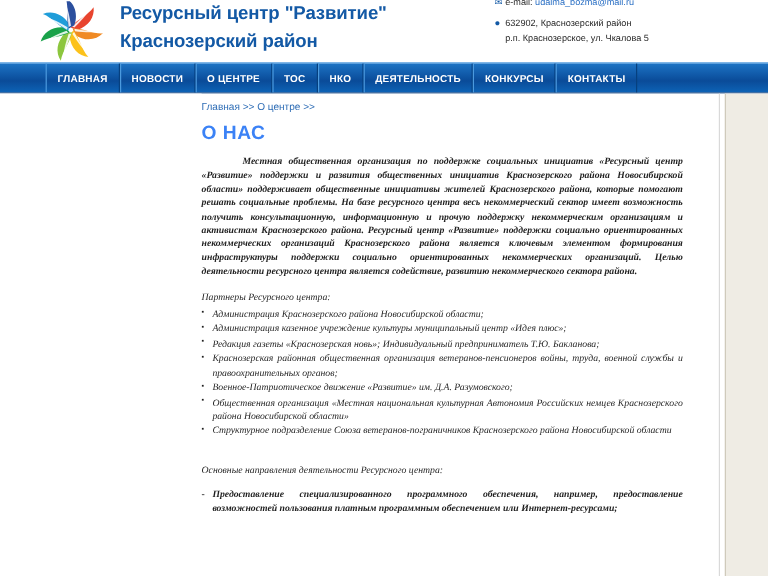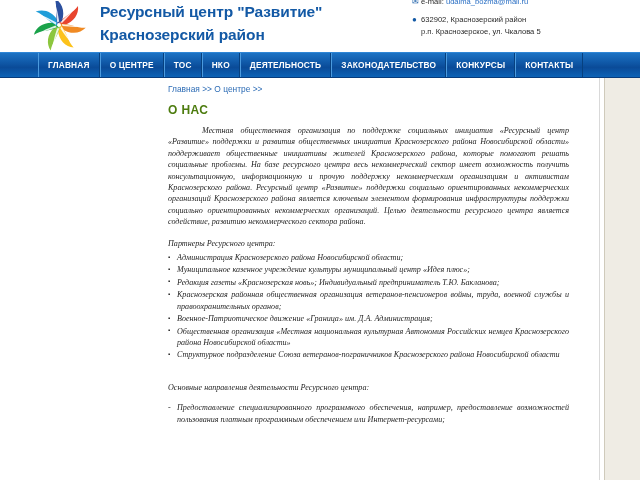--- a/index.html
+++ b/index.html
@@ -148,37 +148,38 @@
     white-space: nowrap;
   }
   .breadcrumb a {
     color: #2d6cb5;
     text-decoration: none;
   }
   .breadcrumb .sep { color: #2d6cb5; }
 
   .page-title {
     margin: 9px 0 8px 0;
-    font-size: 12px;
+    font-size: 16px;
     font-weight: bold;
-    color: #4d7c0f;
+    color: #3b82f6;
     letter-spacing: 0.4px;
   }
 
   .article {
     font-family: "Liberation Serif", serif;
     font-style: italic;
     font-size: 8.1px;
     line-height: 11.4px;
     color: #1f1f1f;
     text-align: justify;
   }
   .article p {
     margin: 0 0 0 0;
     text-indent: 34px;
+    font-weight: bold;
   }
   .article .strong {
     font-weight: normal;
     display: block;
     margin-top: 10px;
     margin-bottom: 3px;
     text-indent: 0;
   }
   .article ul {
     list-style: none;
@@ -272,25 +273,25 @@
         <span class="ci">●</span><span>632902, Краснозерский район</span>
       </span>
       <span class="contact-row">
         <span class="ci">&nbsp;</span><span>р.п. Краснозерское, ул. Чкалова 5</span>
       </span>
     </div>
   </div>
 
   <div class="nav">
     <div class="nav-item">ГЛАВНАЯ</div>
+    <div class="nav-item">НОВОСТИ</div>
     <div class="nav-item">О ЦЕНТРЕ</div>
     <div class="nav-item">ТОС</div>
     <div class="nav-item">НКО</div>
     <div class="nav-item">ДЕЯТЕЛЬНОСТЬ</div>
-    <div class="nav-item">ЗАКОНОДАТЕЛЬСТВО</div>
     <div class="nav-item">КОНКУРСЫ</div>
     <div class="nav-item">КОНТАКТЫ</div>
   </div>
 
   <div class="body-wrap">
 
     <div class="left-col"></div>
 
     <div class="content">
 
@@ -304,24 +305,24 @@
       <h1 class="page-title">О НАС</h1>
 
       <div class="article">
 
         <p>Местная общественная организация по поддержке социальных инициатив «Ресурсный центр «Развитие» поддержки и развития общественных инициатив Краснозерского района Новосибирской области» поддерживает общественные инициативы жителей Краснозерского района, которые помогают решать социальные проблемы. На базе ресурсного центра весь некоммерческий сектор имеет возможность получить консультационную, информационную и прочую поддержку некоммерческим организациям и активистам Краснозерского района. Ресурсный центр «Развитие» поддержки социально ориентированных некоммерческих организаций Краснозерского района является ключевым элементом формирования инфраструктуры поддержки социально ориентированных некоммерческих организаций. Целью деятельности ресурсного центра является содействие, развитию некоммерческого сектора района.</p>
 
         <span class="strong">Партнеры Ресурсного центра:</span>
 
         <ul>
           <li>Администрация Краснозерского района Новосибирской области;</li>
-          <li>Муниципальное казенное учреждение культуры муниципальный центр «Идея плюс»;</li>
+          <li>Администрация казенное учреждение культуры муниципальный центр «Идея плюс»;</li>
           <li>Редакция газеты «Краснозерская новь»; Индивидуальный предприниматель Т.Ю. Бакланова;</li>
           <li>Краснозерская районная общественная организация ветеранов-пенсионеров войны, труда, военной службы и правоохранительных органов;</li>
-          <li>Военное-Патриотическое движение «Граница» им. Д.А. Администрация;</li>
+          <li>Военное-Патриотическое движение «Развитие» им. Д.А. Разумовского;</li>
           <li>Общественная организация «Местная национальная культурная Автономия Российских немцев Краснозерского района Новосибирской области»</li>
           <li>Структурное подразделение Союза ветеранов-пограничников Краснозерского района Новосибирской области</li>
         </ul>
 
         <div class="spacer-10"></div>
 
         <span class="strong">Основные направления деятельности Ресурсного центра:</span>
 
         <div class="spacer-6"></div>
 

